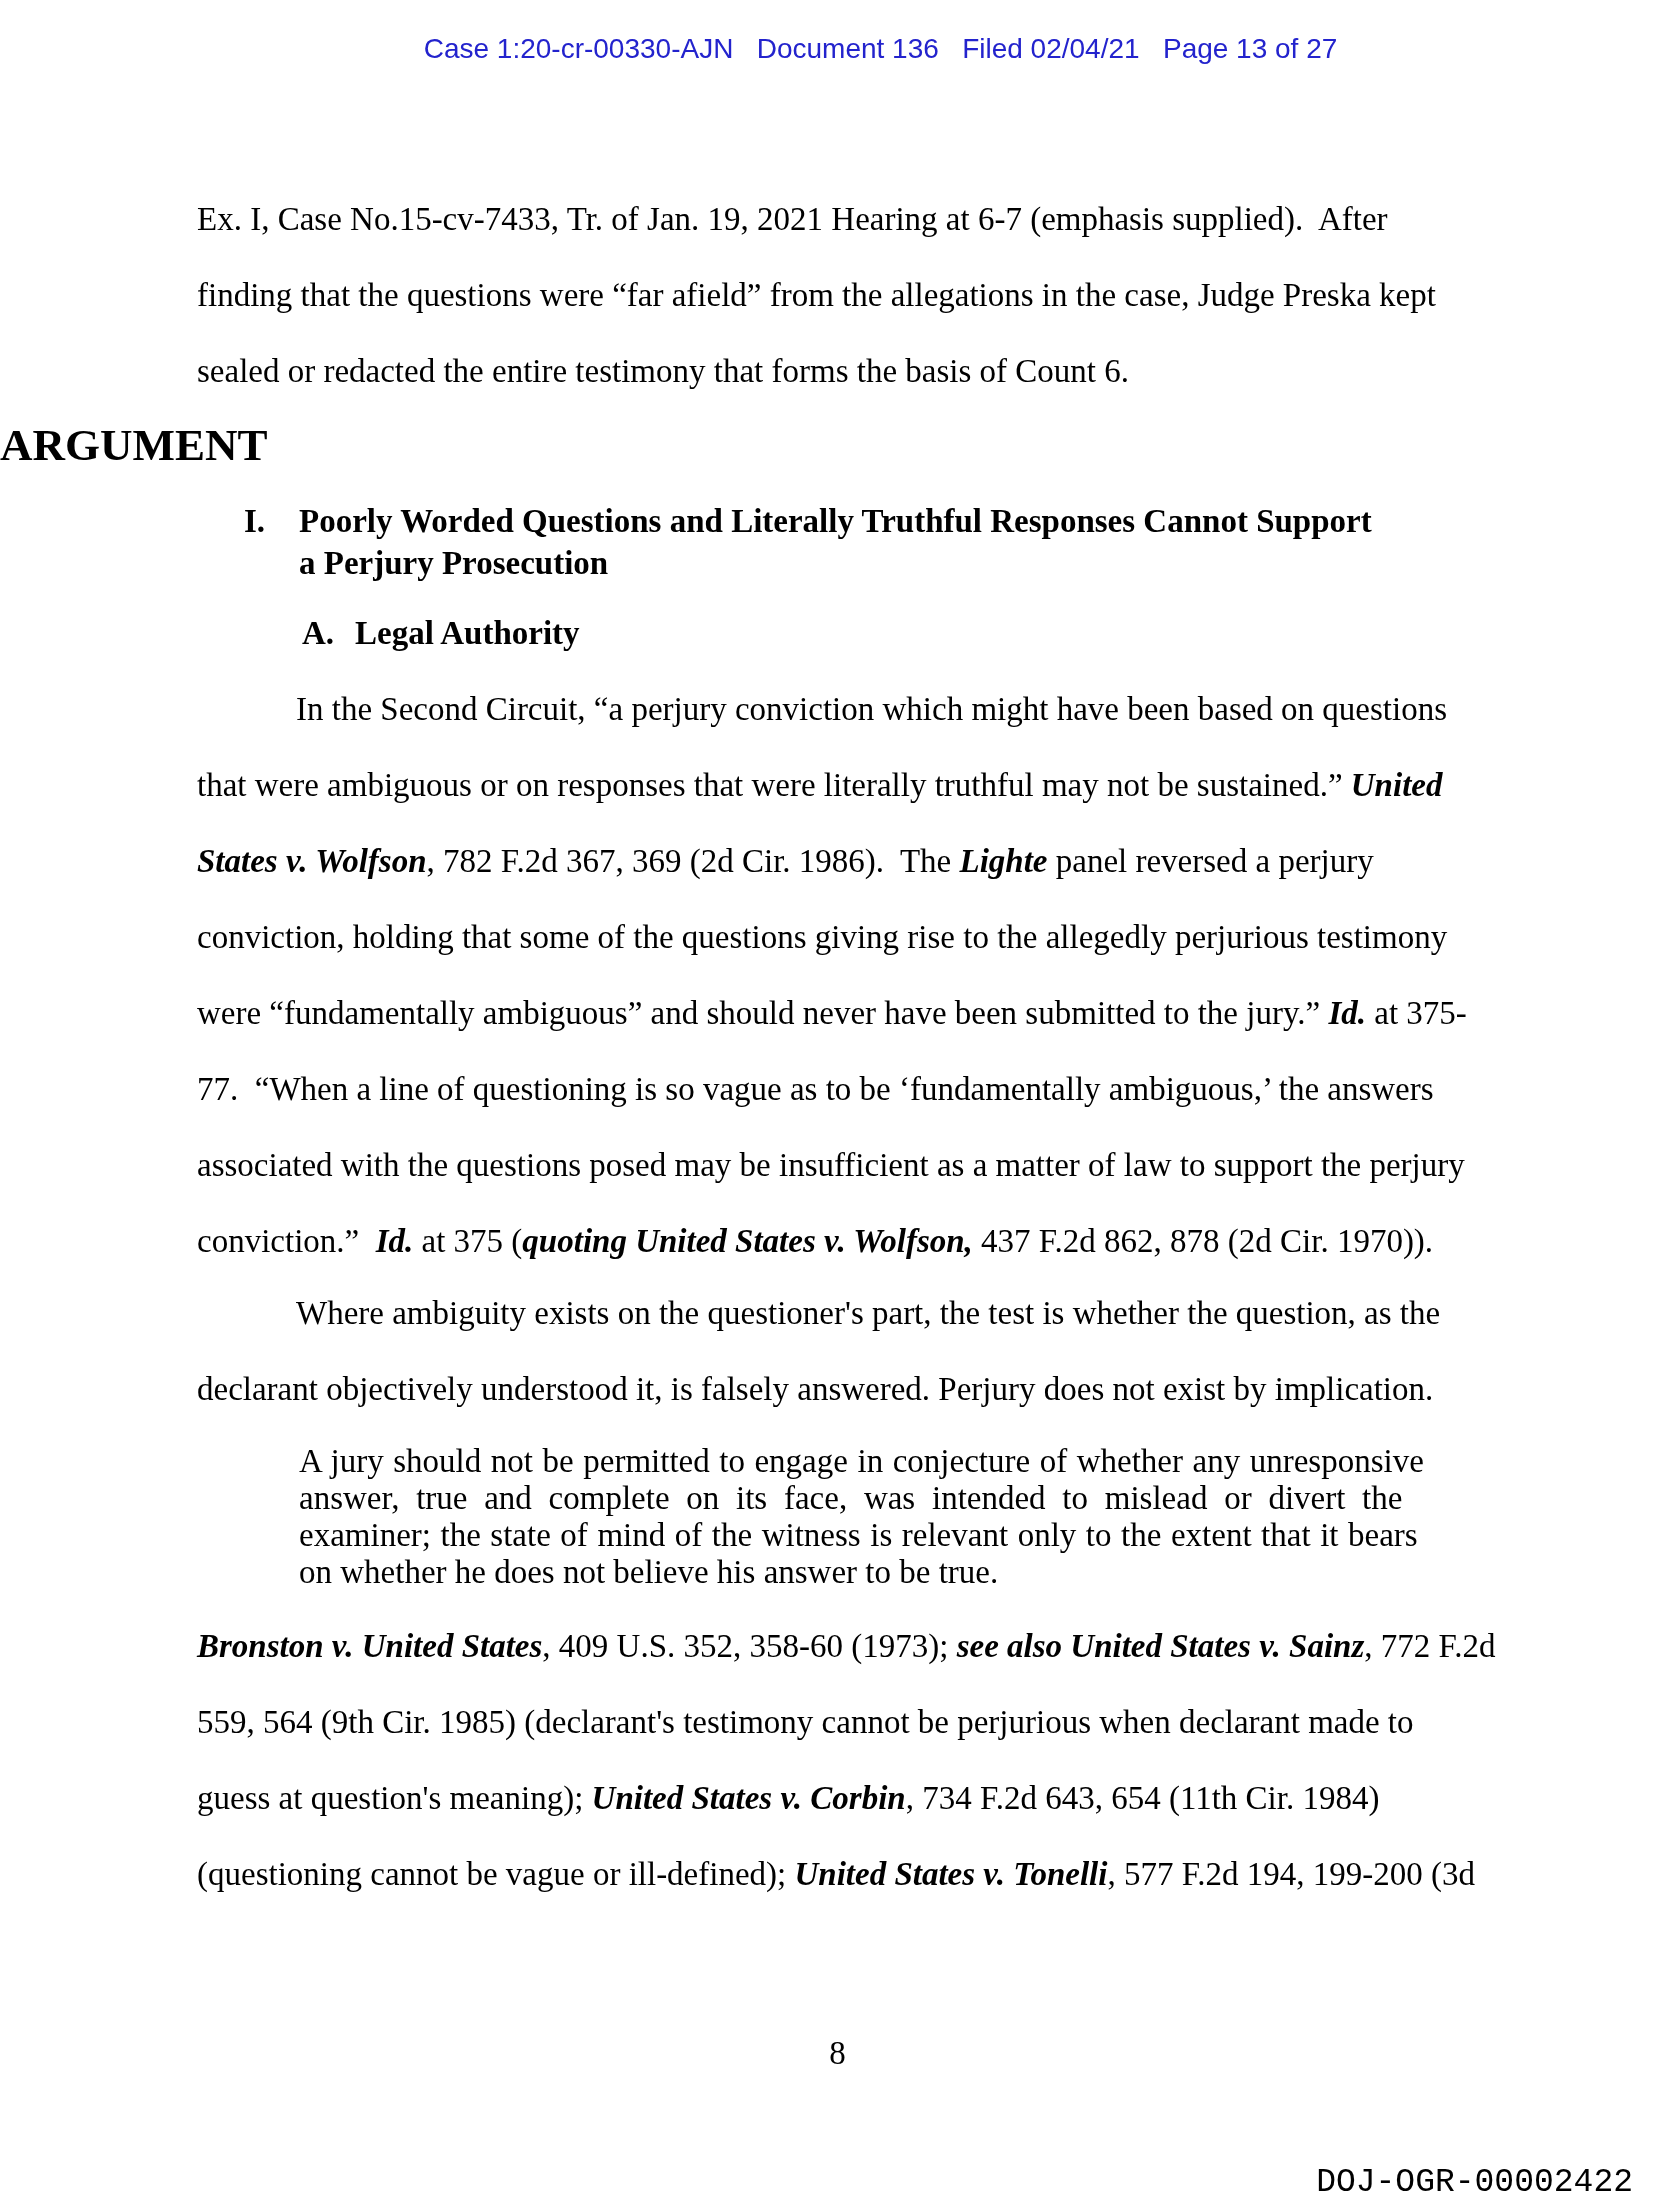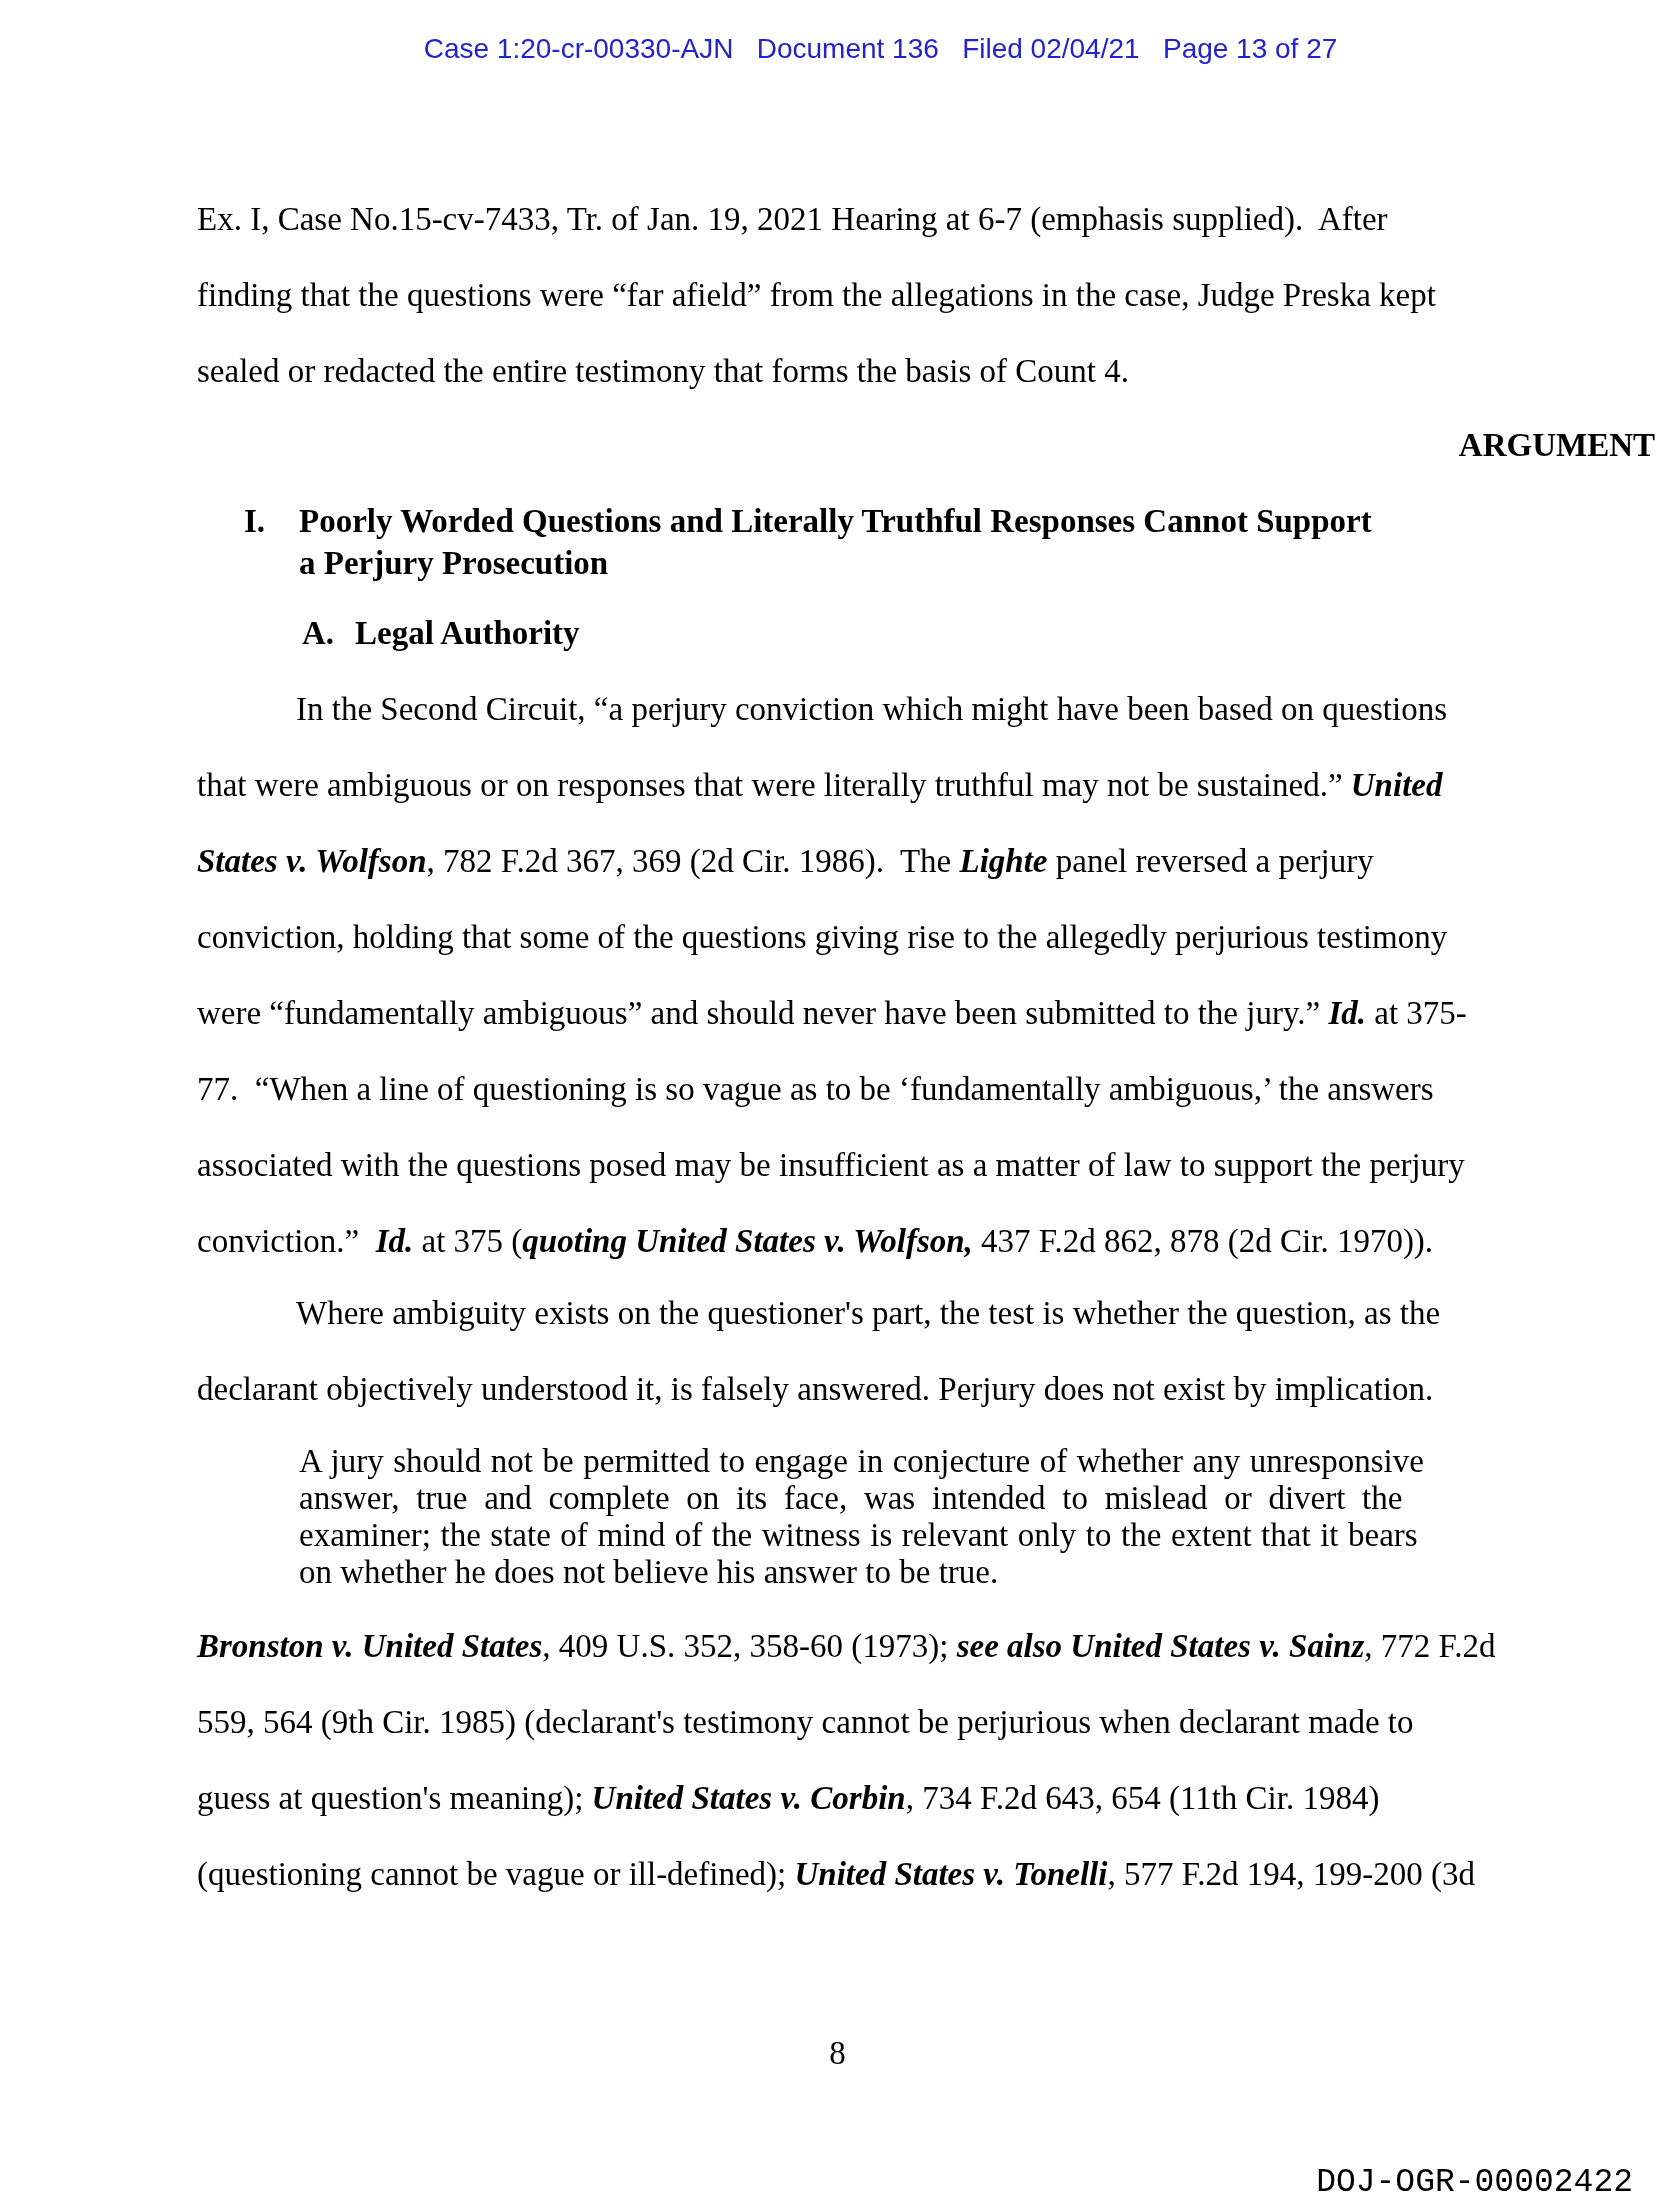--- a/index.html
+++ b/index.html
@@ -15,22 +15,22 @@
     font-family:"Liberation Sans", sans-serif;font-size:28px;line-height:39px;
     color:#2323cd;white-space:pre;margin-left:43px;
   }
 
   
   .block{position:absolute;left:197px;width:1242px;}
   .line{white-space:pre;font-size:33px;height:76px;line-height:76px;}
   .indent1{padding-left:99px;}   
 
   .argument{
-    position:absolute;top:407px;left:0;width:1655px;text-align:right;
-    font-size:33px;line-height:76px;font-weight:bold;white-space:pre;
+    position:absolute;top:407px;left:0;width:1655px;text-align:left;
+    font-size:45px;line-height:76px;font-weight:bold;white-space:pre;
   }
 
   .headingI{top:500px;font-weight:bold;padding-left:47px;}
   .headingI .hline{white-space:pre;font-size:33px;height:42px;line-height:42px;}
   .headingI .num{display:inline-block;width:55px;}
   .headingI .cont{margin-left:55px;}
 
   .headingA{top:612px;font-weight:bold;padding-left:105px;}
   .headingA .hline{white-space:pre;font-size:33px;height:42px;line-height:42px;}
   .headingA .num{display:inline-block;width:53px;}
@@ -60,21 +60,21 @@
 </head>
 <body>
 
 <div class="page">
 
   <div class="stamp">Case 1:20-cr-00330-AJN   Document 136   Filed 02/04/21   Page 13 of 27</div>
 
   <div class="block p1">
     <div class="line">Ex. I, Case No.15-cv-7433, Tr. of Jan. 19, 2021 Hearing at 6-7 (emphasis supplied).  After</div>
     <div class="line">finding that the questions were “far afield” from the allegations in the case, Judge Preska kept</div>
-    <div class="line">sealed or redacted the entire testimony that forms the basis of Count 4.</div>
+    <div class="line">sealed or redacted the entire testimony that forms the basis of Count 6.</div>
   </div>
 
   <div class="argument">ARGUMENT</div>
 
   <div class="block headingI">
     <div class="hline"><span class="num">I.</span><span>Poorly Worded Questions and Literally Truthful Responses Cannot Support</span></div>
     <div class="hline cont">a Perjury Prosecution</div>
   </div>
 
   <div class="block headingA">

